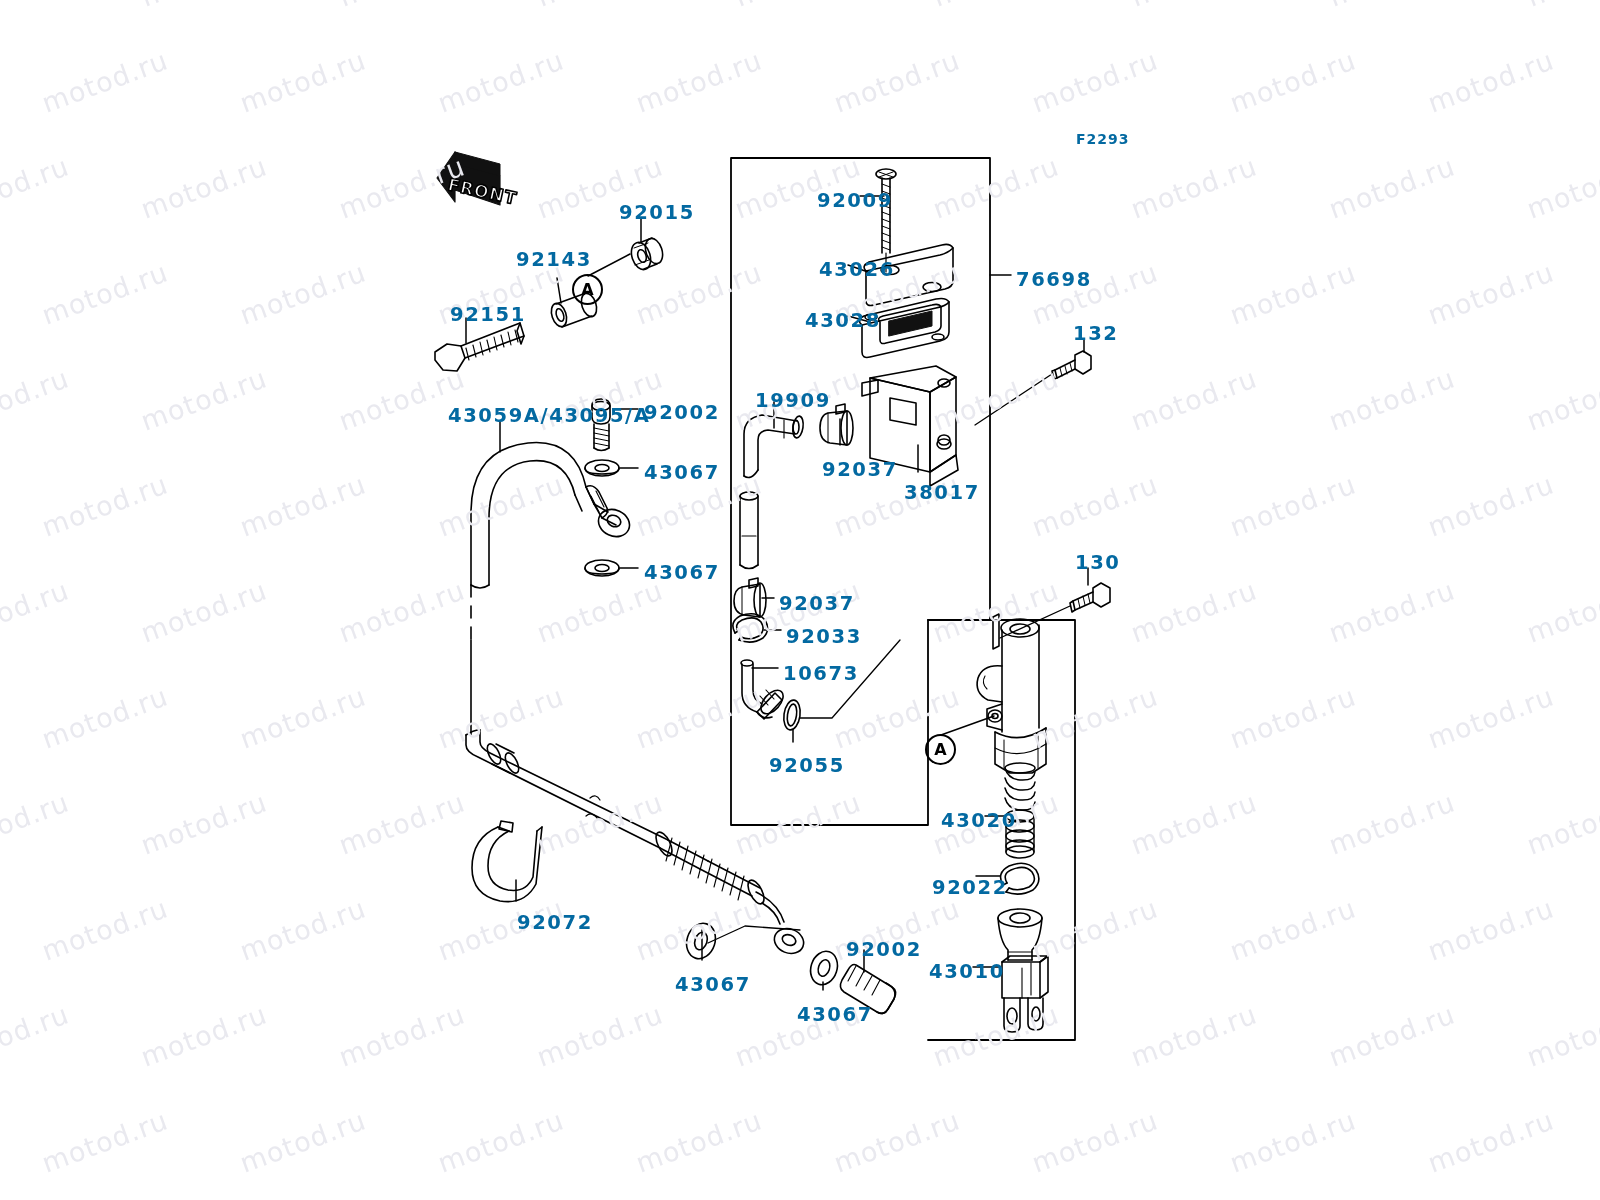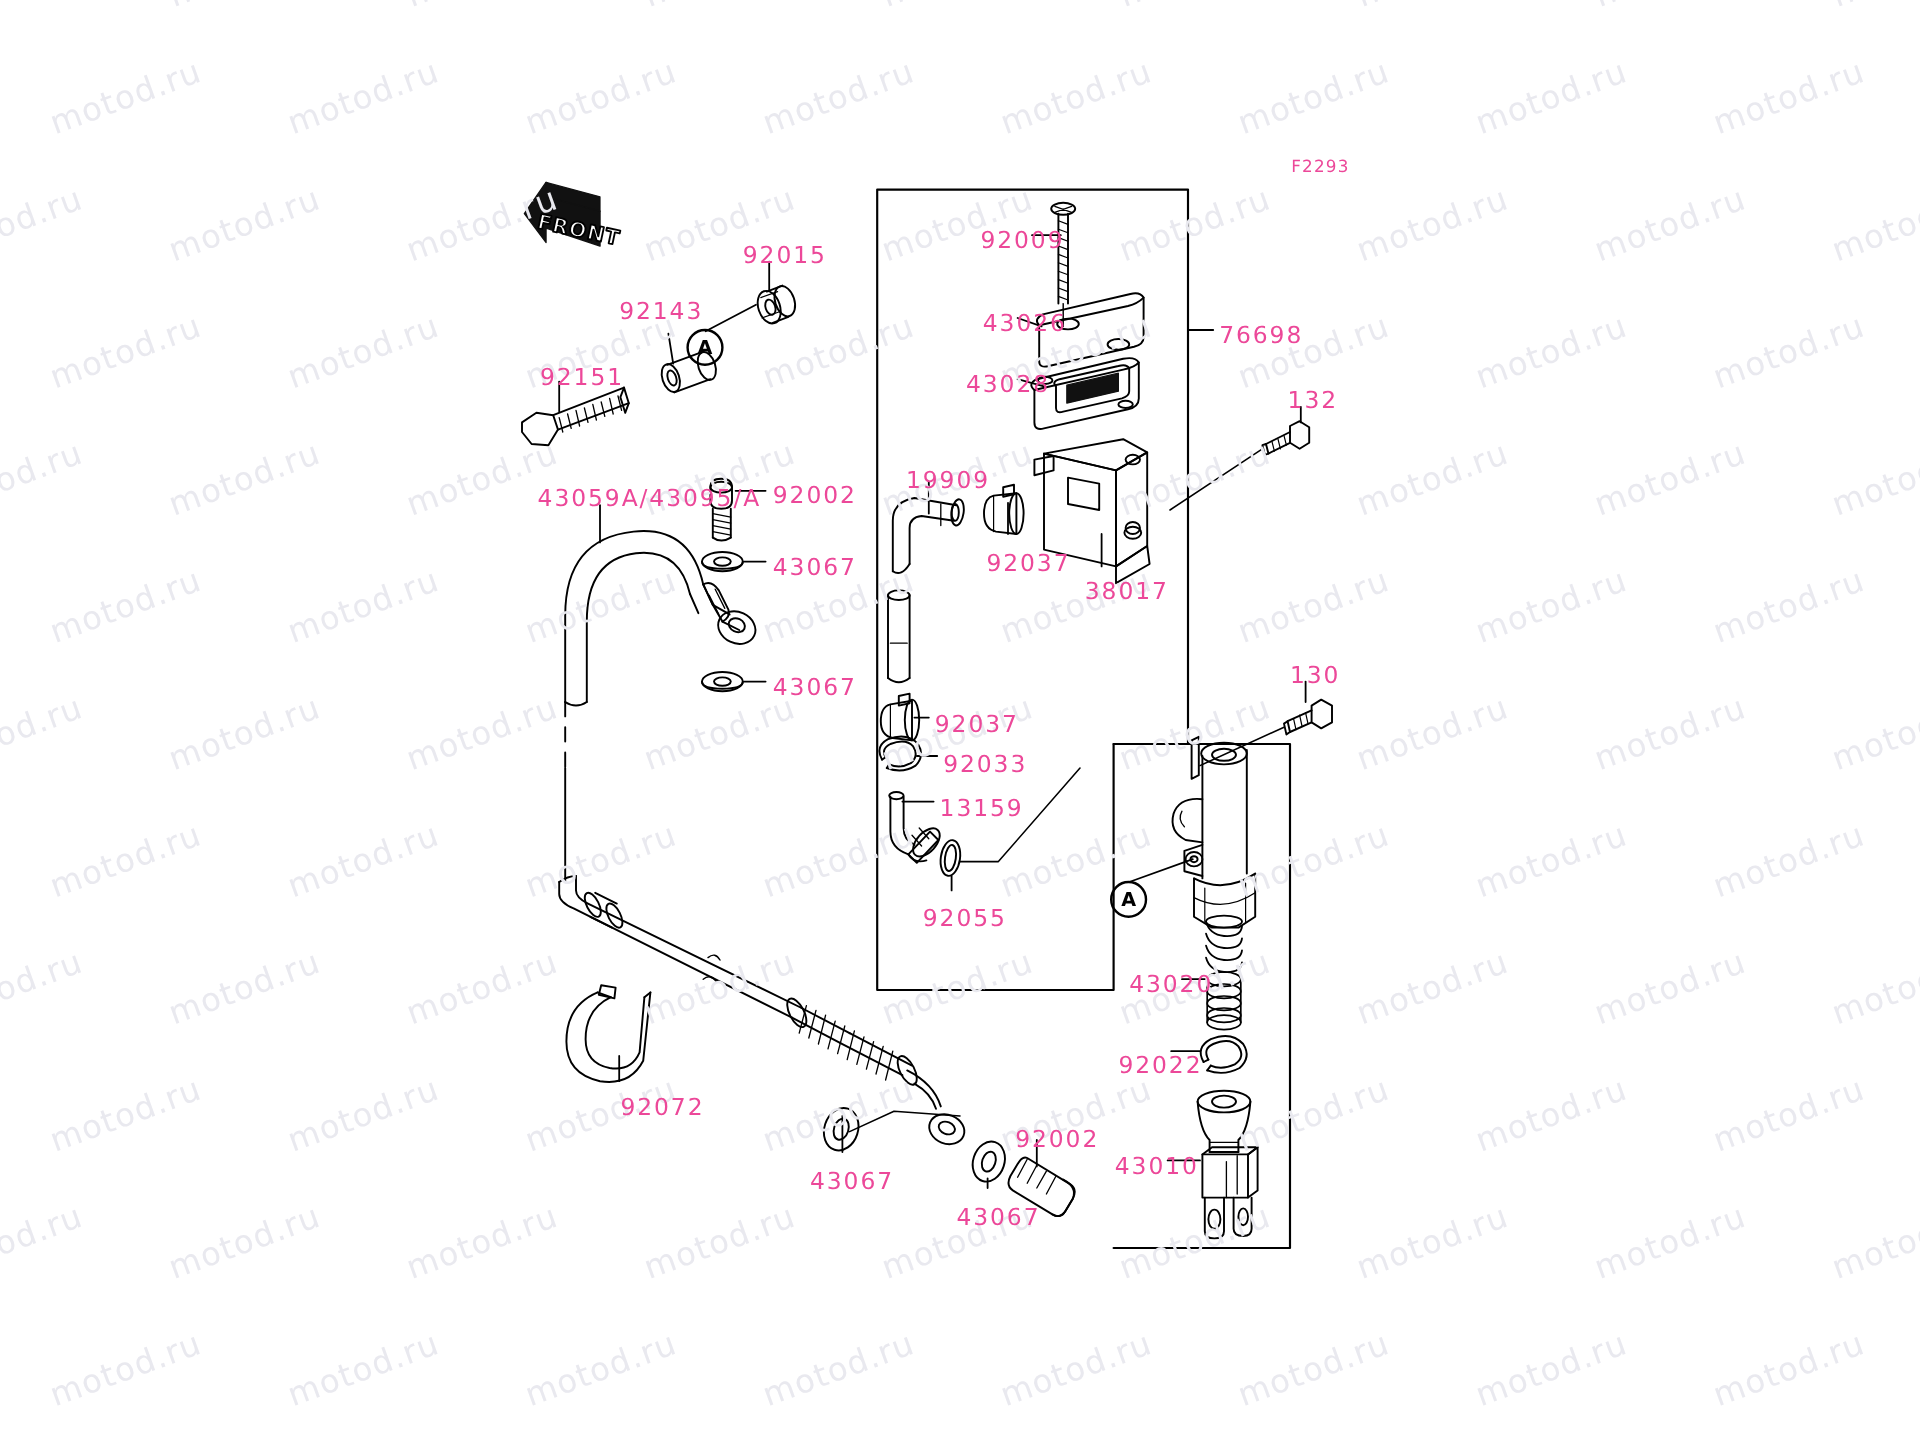--- a/index.html
+++ b/index.html
@@ -13,21 +13,21 @@
              pointer-events:none;overflow:hidden;z-index:5;}
   .wm{position:absolute;color:#e9e9ef;font-size:27px;letter-spacing:1px;
       font-family:"DejaVu Sans","Liberation Sans",sans-serif;
       transform:rotate(-20deg);white-space:nowrap;}
 
   
   #art{position:absolute;left:0;top:0;z-index:2;}
   #labels{position:absolute;left:0;top:0;width:1600px;height:1200px;z-index:8;}
 
   .lbl{position:absolute;font-family:"DejaVu Sans","Liberation Sans",sans-serif;
-       font-weight:normal;font-size:19.5px;color:#ec4899;letter-spacing:1.6px;
+       font-weight:bold;font-size:19.5px;color:#0369a1;letter-spacing:1.6px;
        white-space:nowrap;}
   .lbl.small{font-size:14px;letter-spacing:1px;}
   .cid{position:absolute;width:27px;height:27px;border:2px solid #000;
        border-radius:50%;font-size:16px;font-weight:bold;color:#000;
        display:flex;align-items:center;justify-content:center;
        font-family:"DejaVu Sans","Liberation Sans",sans-serif;background:transparent;}
 </style>
 </head>
 <body>
 
@@ -549,21 +549,21 @@
       <div class="lbl" style="left: 644px; top: 461px;">43067</div>
       <div class="lbl" style="left: 644px; top: 561px;">43067</div>
       <div class="lbl" style="left: 517px; top: 911px;">92072</div>
       <div class="lbl" style="left: 675px; top: 973px;">43067</div>
       <div class="lbl" style="left: 797px; top: 1003px;">43067</div>
       <div class="lbl" style="left: 846px; top: 938px;">92002</div>
       <div class="lbl" style="left: 755px; top: 389px;">19909</div>
       <div class="lbl" style="left: 822px; top: 458px;">92037</div>
       <div class="lbl" style="left: 779px; top: 592px;">92037</div>
       <div class="lbl" style="left: 786px; top: 625px;">92033</div>
-      <div class="lbl" style="left: 783px; top: 662px;">13159</div>
+      <div class="lbl" style="left: 783px; top: 662px;">10673</div>
       <div class="lbl" style="left: 769px; top: 754px;">92055</div>
       <div class="lbl" style="left: 817px; top: 189px;">92009</div>
       <div class="lbl" style="left: 805px; top: 258px; margin-left: 14px;">43026</div>
       <div class="lbl" style="left: 805px; top: 309px;">43028</div>
       <div class="lbl" style="left: 1016px; top: 268px;">76698</div>
       <div class="lbl" style="left: 904px; top: 481px;">38017</div>
       <div class="lbl" style="left: 1073px; top: 322px;">132</div>
       <div class="lbl" style="left: 1075px; top: 551px;">130</div>
       <div class="lbl" style="left: 941px; top: 809px;">43020</div>
       <div class="lbl" style="left: 932px; top: 876px;">92022</div>

